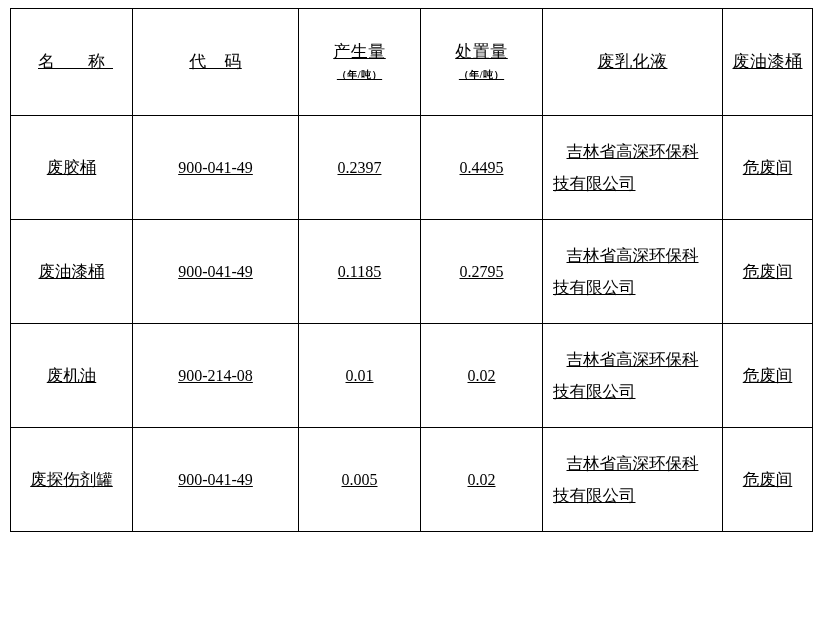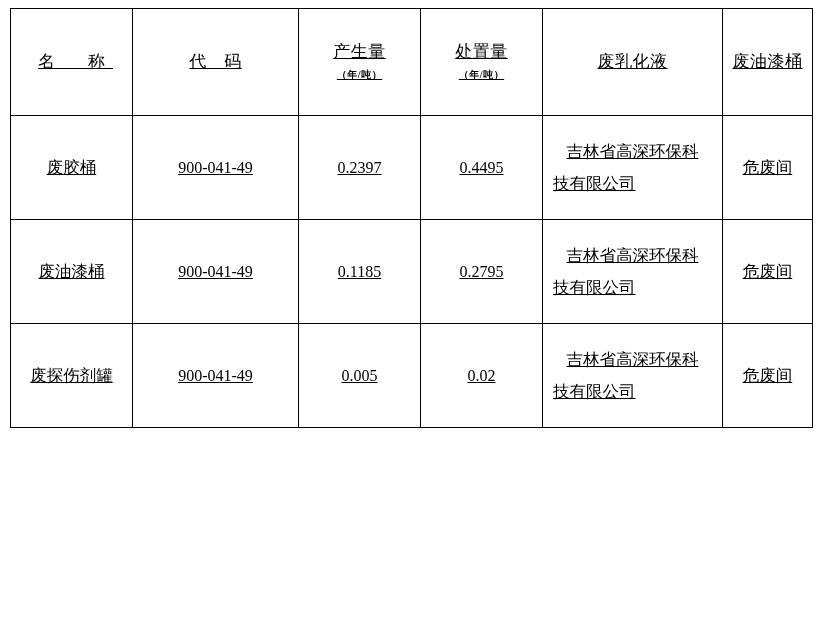--- a/index.html
+++ b/index.html
@@ -148,20 +148,31 @@
         <td class="cell-code">900-041-49</td>
         <td class="cell-gen">0.1185</td>
         <td class="cell-disp">0.2795</td>
         <td class="cell-unit">
           <span class="u-l1">吉林省高深环保科</span>
           <span class="u-l2">技有限公司</span>
         </td>
         <td class="cell-store">危废间</td>
       </tr>
       <tr>
+        <td class="cell-name">废机油</td>
+        <td class="cell-code">900-214-08</td>
+        <td class="cell-gen">0.01</td>
+        <td class="cell-disp">0.02</td>
+        <td class="cell-unit">
+          <span class="u-l1">吉林省高深环保科</span>
+          <span class="u-l2">技有限公司</span>
+        </td>
+        <td class="cell-store">危废间</td>
+      </tr>
+      <tr>
         <td class="cell-name">废探伤剂罐</td>
         <td class="cell-code">900-041-49</td>
         <td class="cell-gen">0.005</td>
         <td class="cell-disp">0.02</td>
         <td class="cell-unit">
           <span class="u-l1">吉林省高深环保科</span>
           <span class="u-l2">技有限公司</span>
         </td>
         <td class="cell-store">危废间</td>
       </tr>

